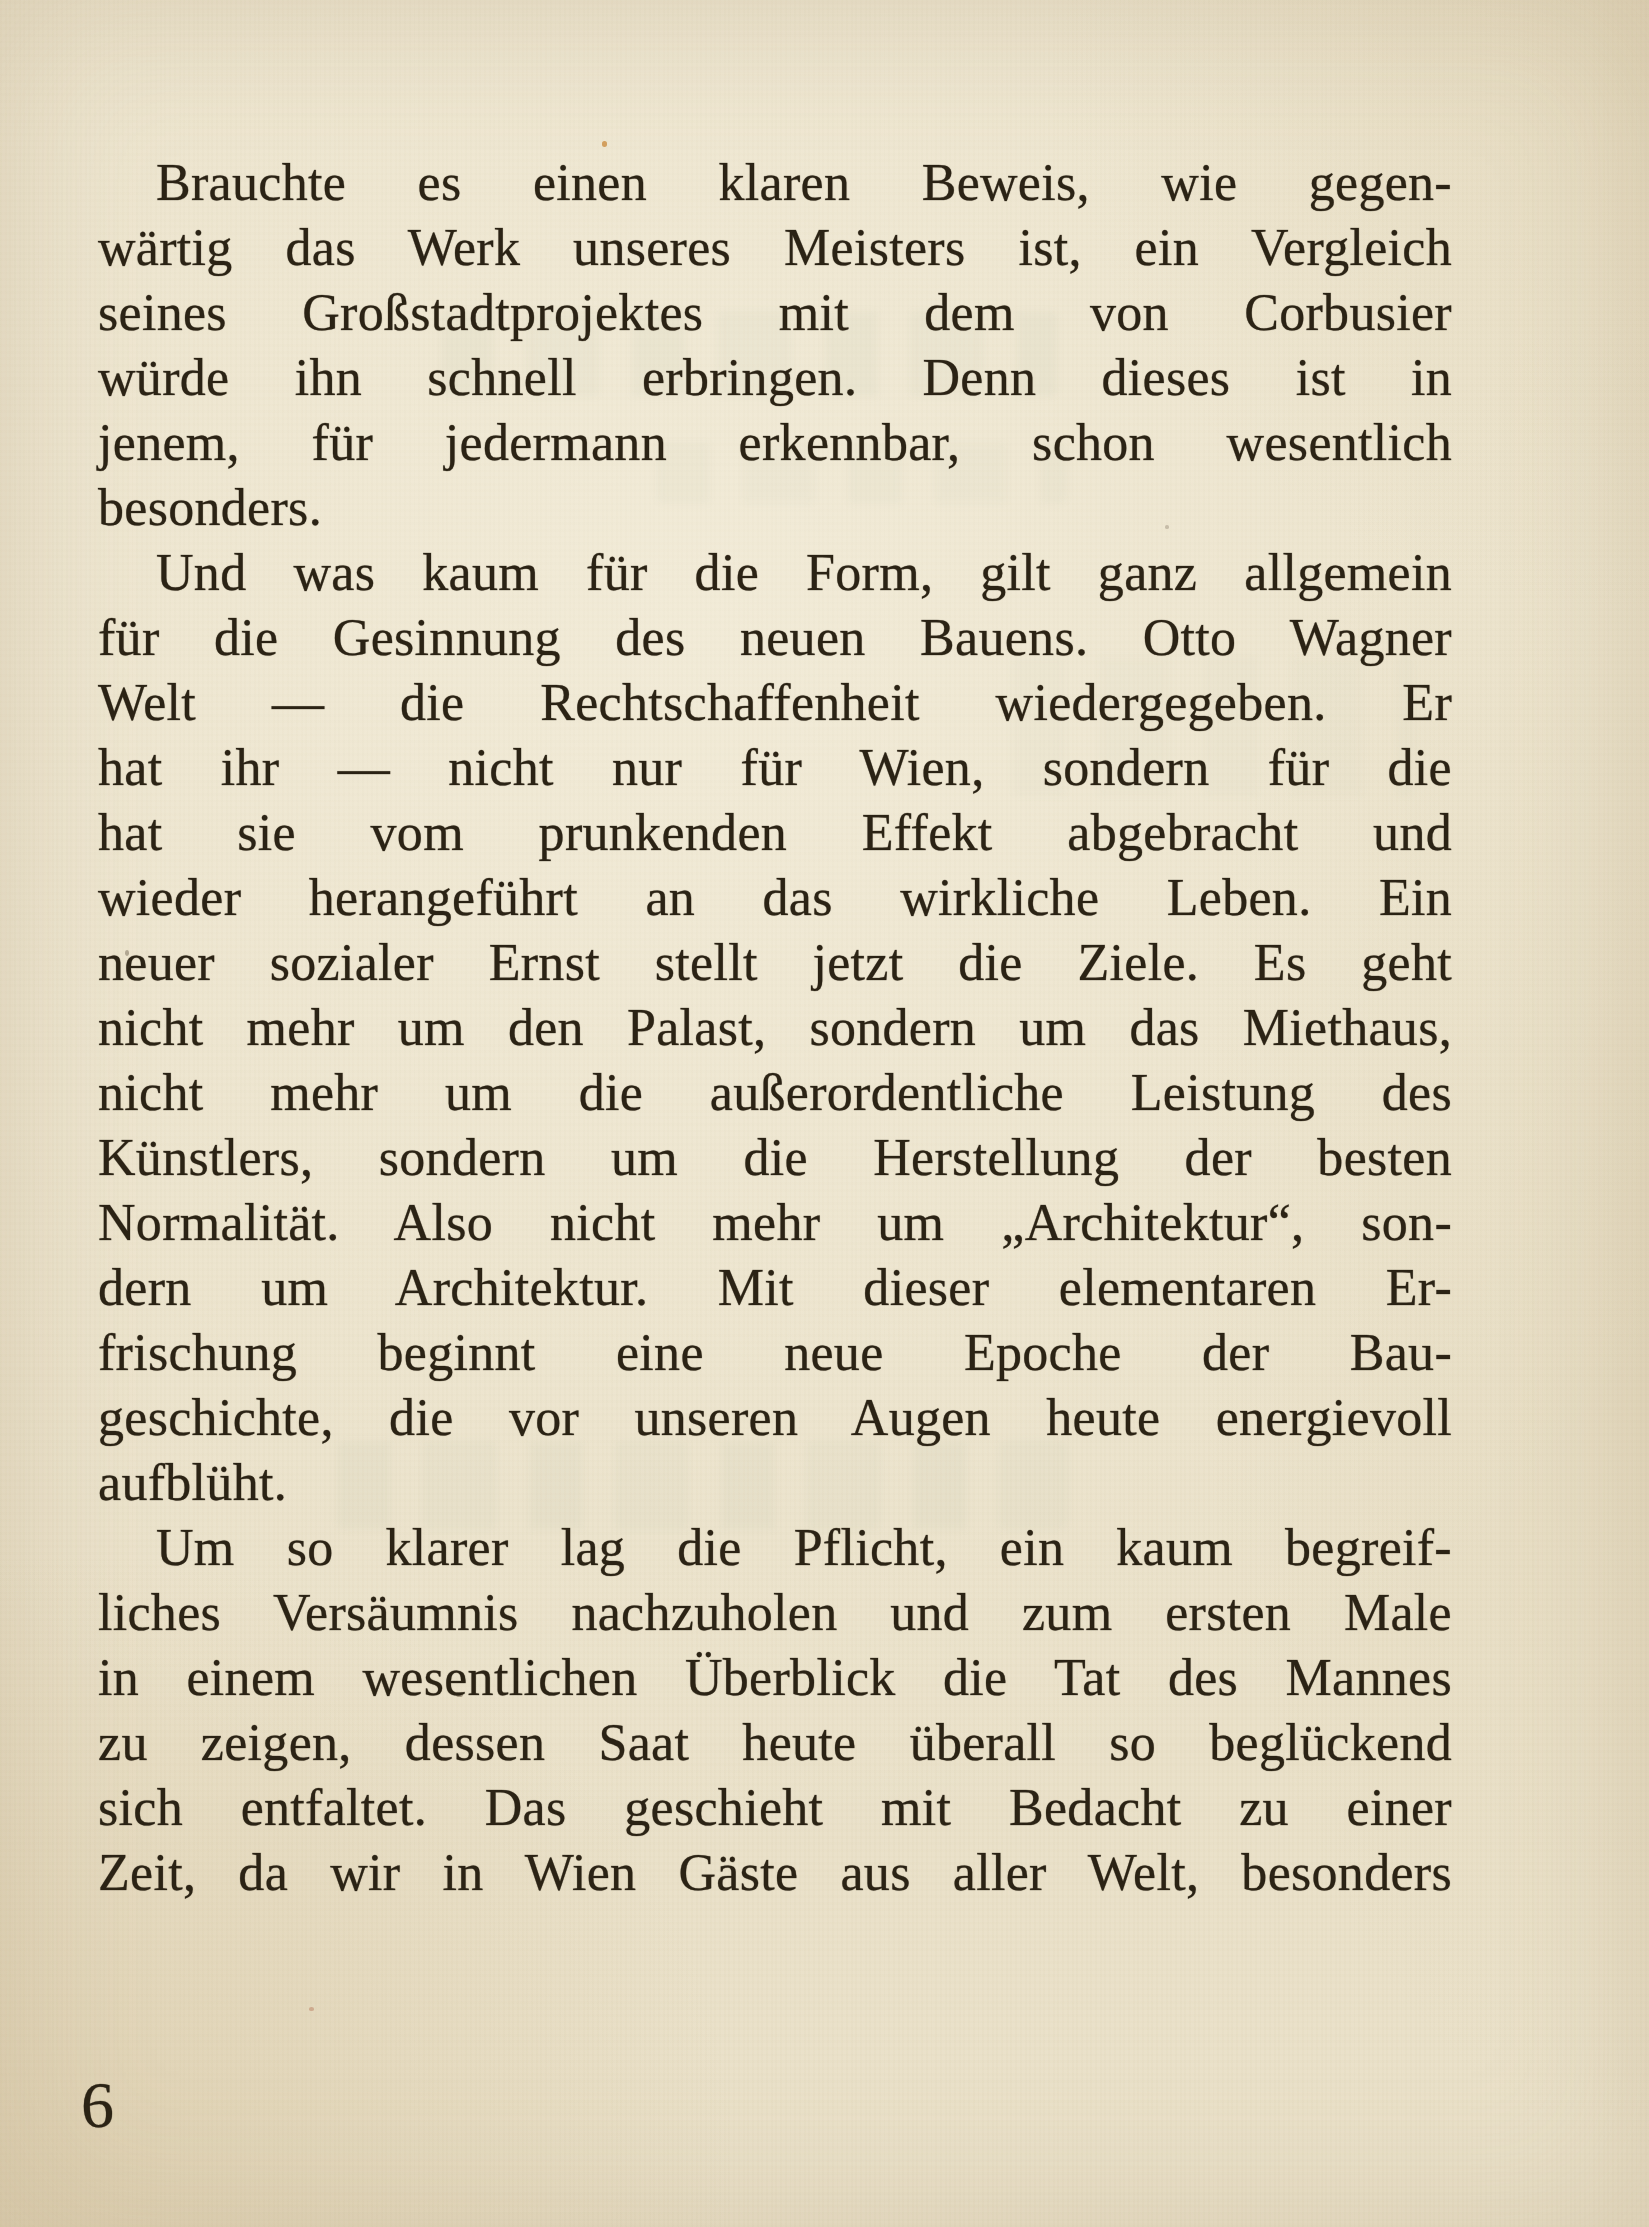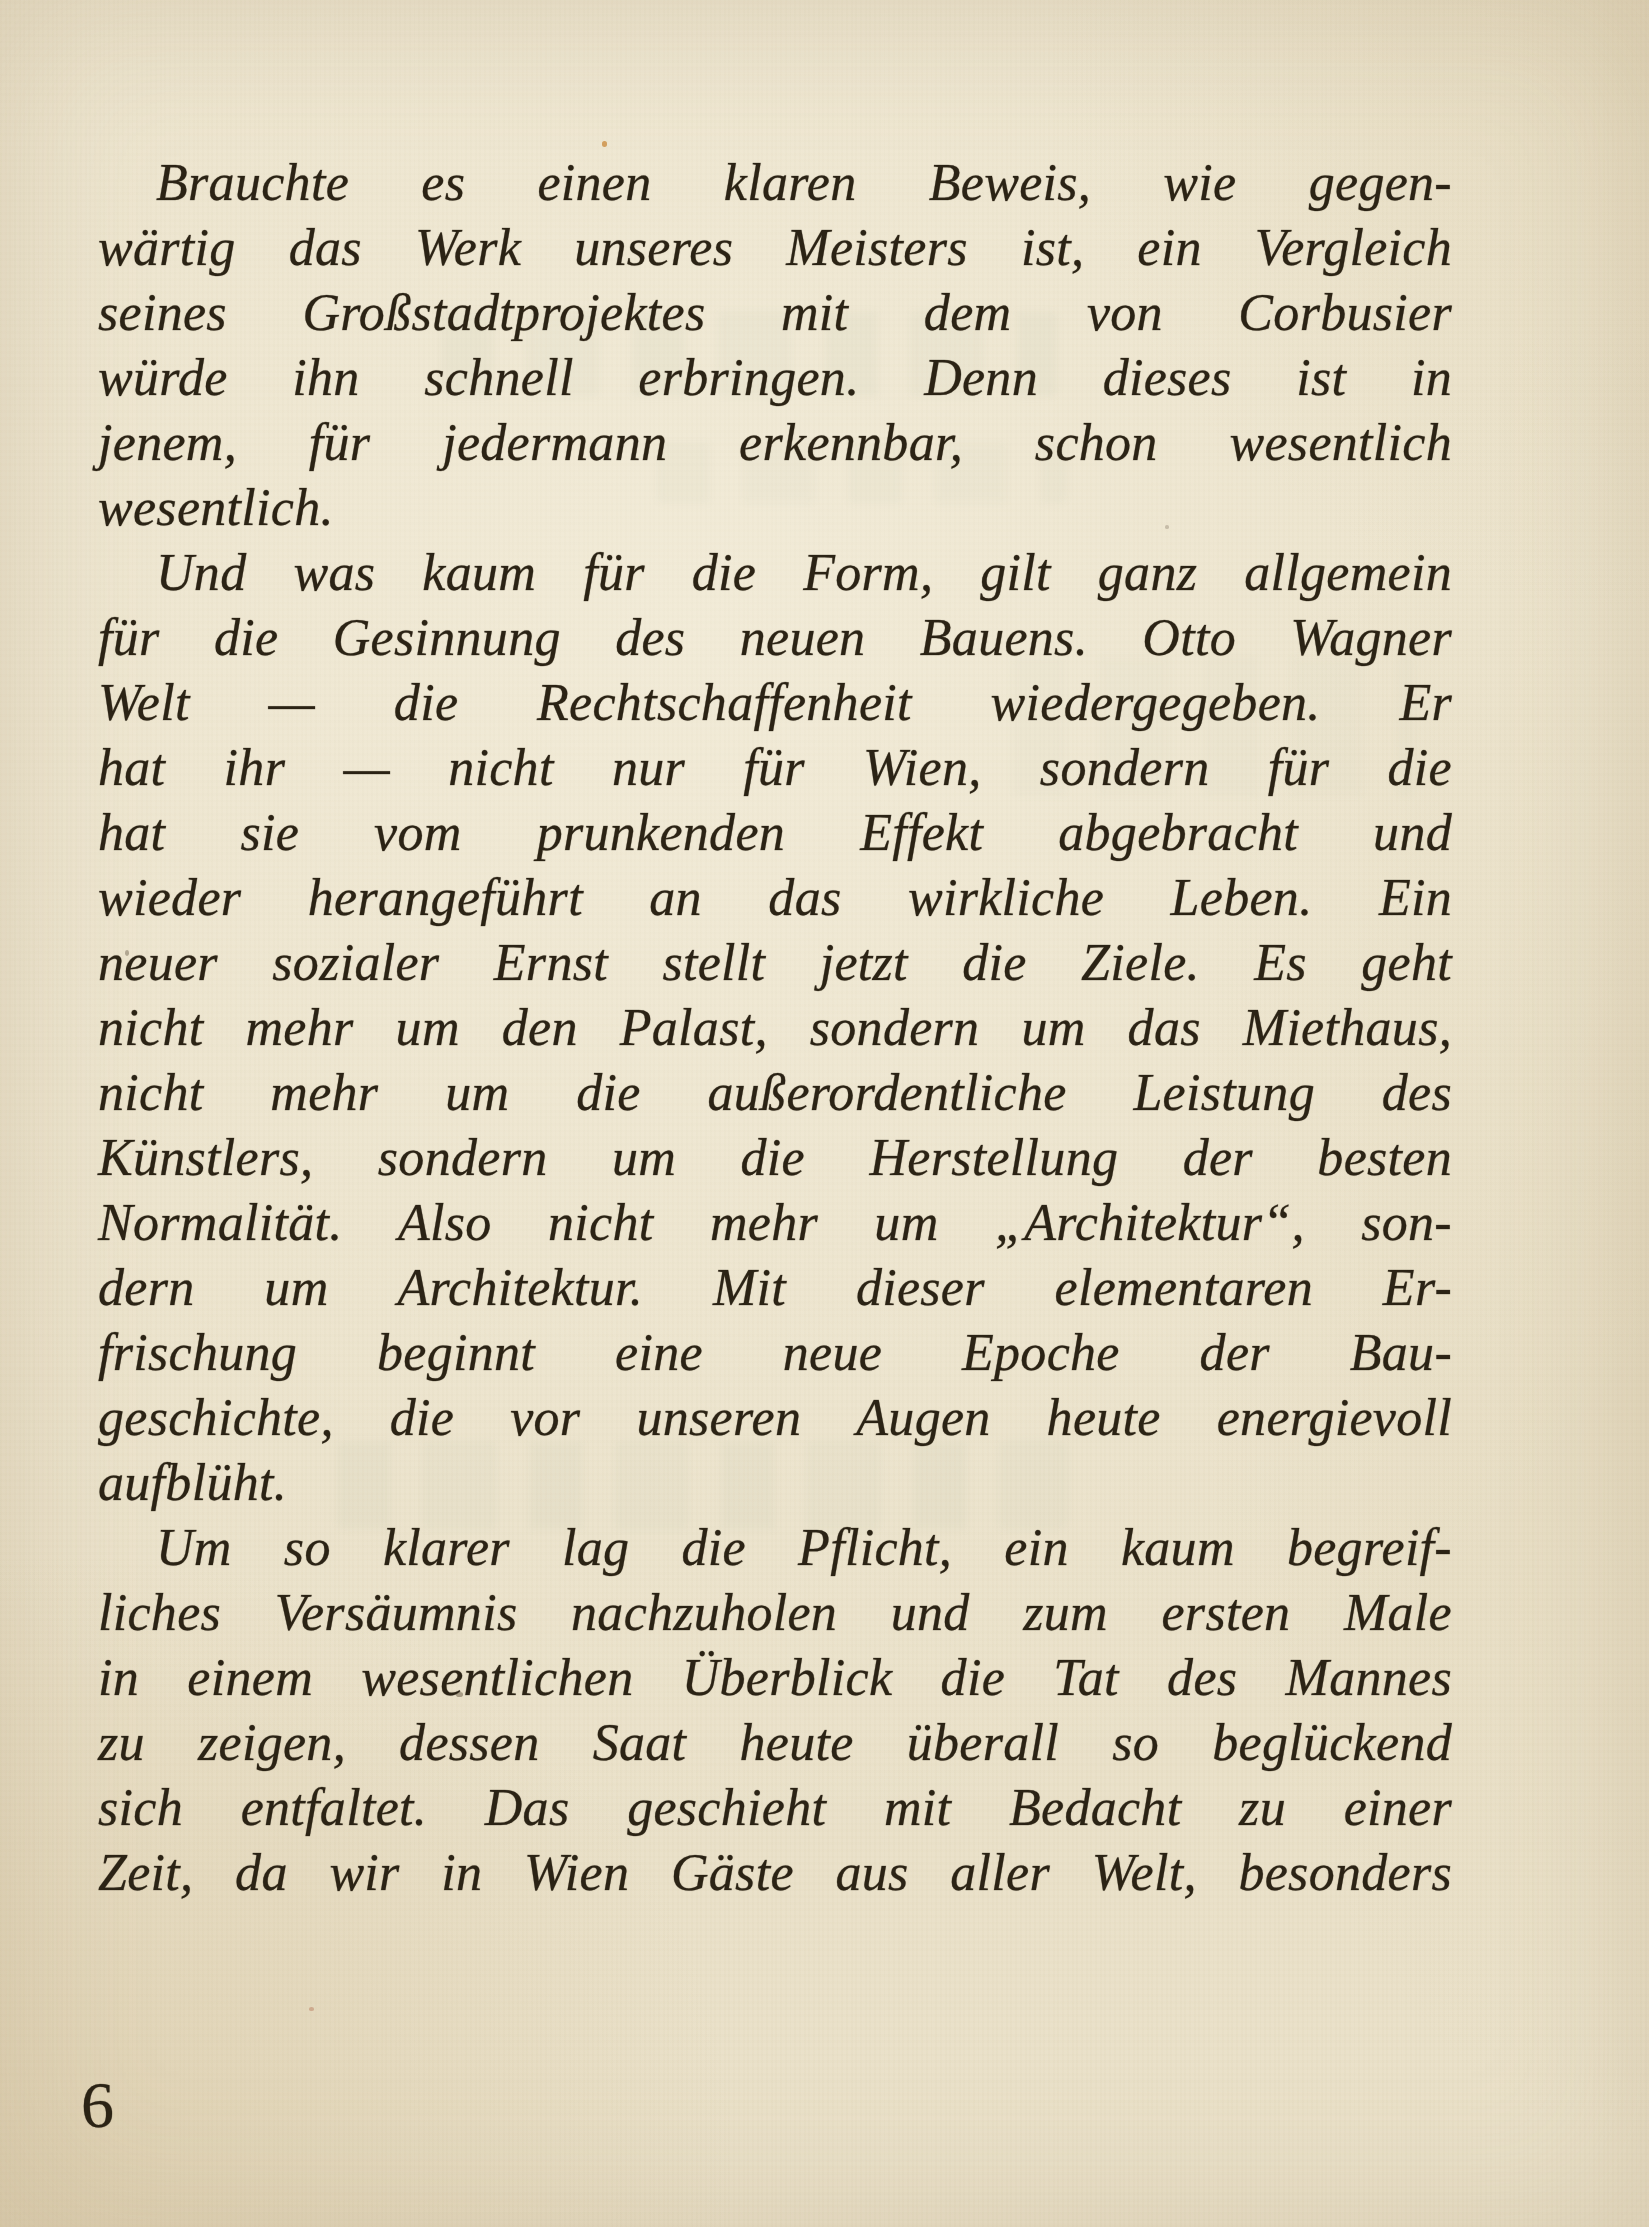--- a/index.html
+++ b/index.html
@@ -22,21 +22,20 @@
       repeating-linear-gradient(0deg, rgba(120,100,70,0.012) 0 2.8px, rgba(255,255,255,0.010) 2.8px 6.6px);
     box-shadow: inset 0 0 150px rgba(150,124,84,0.22);
     font-family: "Liberation Serif", "DejaVu Serif", serif;
     color: #2b2315;
   }
   .text-block {
     position: absolute;
     left: 98px;
     top: 150px;
     width: 1354px;
-    font-style: italic;
   }
   .paragraph { margin: 0; }
   .line {
     font-size: 52px;
     line-height: 65px;
     letter-spacing: 0.3px;
     word-spacing: 1.9px;
     white-space: normal;
     color: #2b2315;
     text-shadow: 0 0 1.1px rgba(45,36,22,0.38);
@@ -95,21 +94,21 @@
   <div class="speck s4"></div>
   <div class="speck s5"></div>
 
   <main class="text-block" id="text-block">
       <div class="paragraph">
         <div class="line justified indent">Brauchte es einen klaren Beweis, wie gegen-</div>
         <div class="line justified">wärtig das Werk unseres Meisters ist, ein Vergleich</div>
         <div class="line justified">seines Großstadtprojektes mit dem von Corbusier</div>
         <div class="line justified">würde ihn schnell erbringen. Denn dieses ist in</div>
         <div class="line justified">jenem, für jedermann erkennbar, schon wesentlich</div>
-        <div class="line">wesentlich.</div>
+        <div class="line">besonders.</div>
       </div>
       <div class="paragraph">
         <div class="line justified indent">Und was kaum für die Form, gilt ganz allgemein</div>
         <div class="line justified">für die Gesinnung des neuen Bauens. Otto Wagner</div>
         <div class="line justified">Welt — die Rechtschaffenheit wiedergegeben. Er</div>
         <div class="line justified">hat ihr — nicht nur für Wien, sondern für die</div>
         <div class="line justified">hat sie vom prunkenden Effekt abgebracht und</div>
         <div class="line justified">wieder herangeführt an das wirkliche Leben. Ein</div>
         <div class="line justified">neuer sozialer Ernst stellt jetzt die Ziele. Es geht</div>
         <div class="line justified">nicht mehr um den Palast, sondern um das Miethaus,</div>

